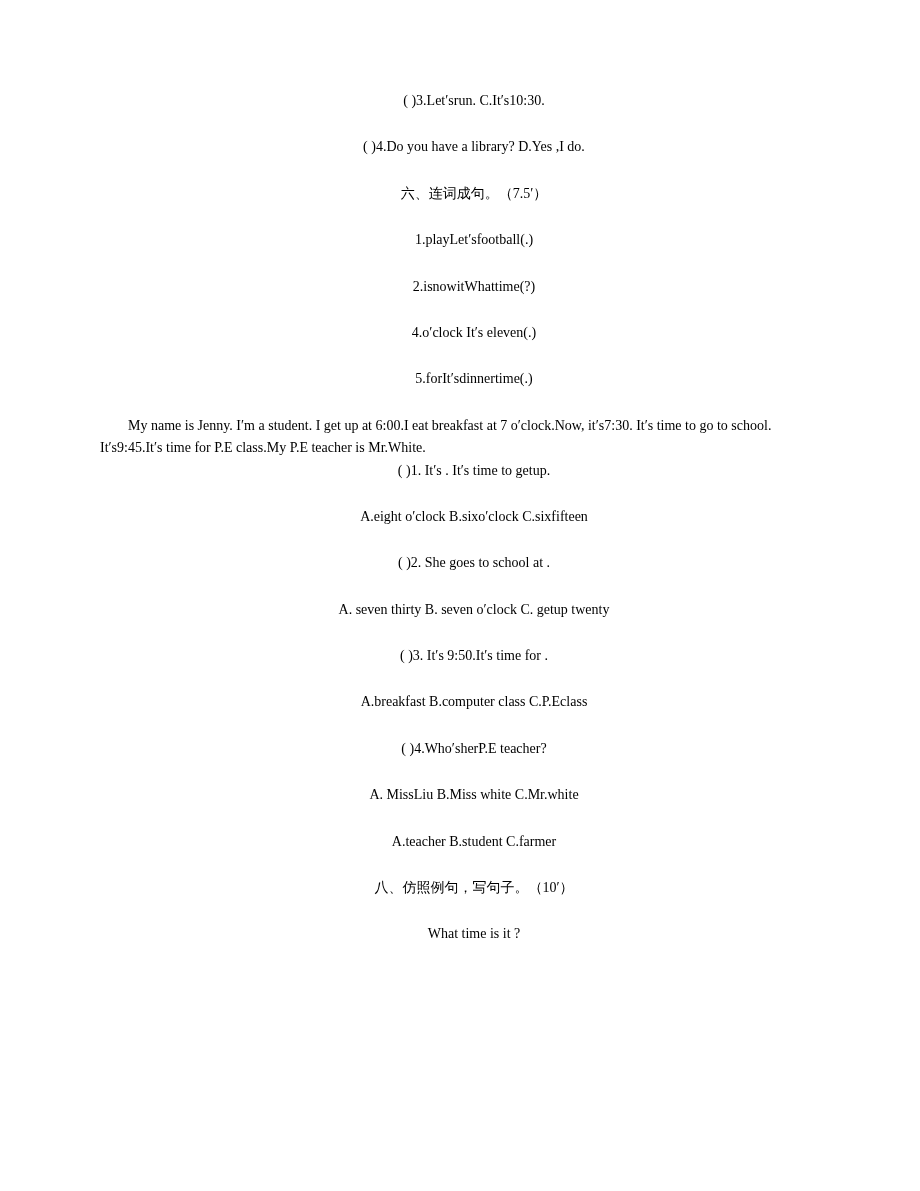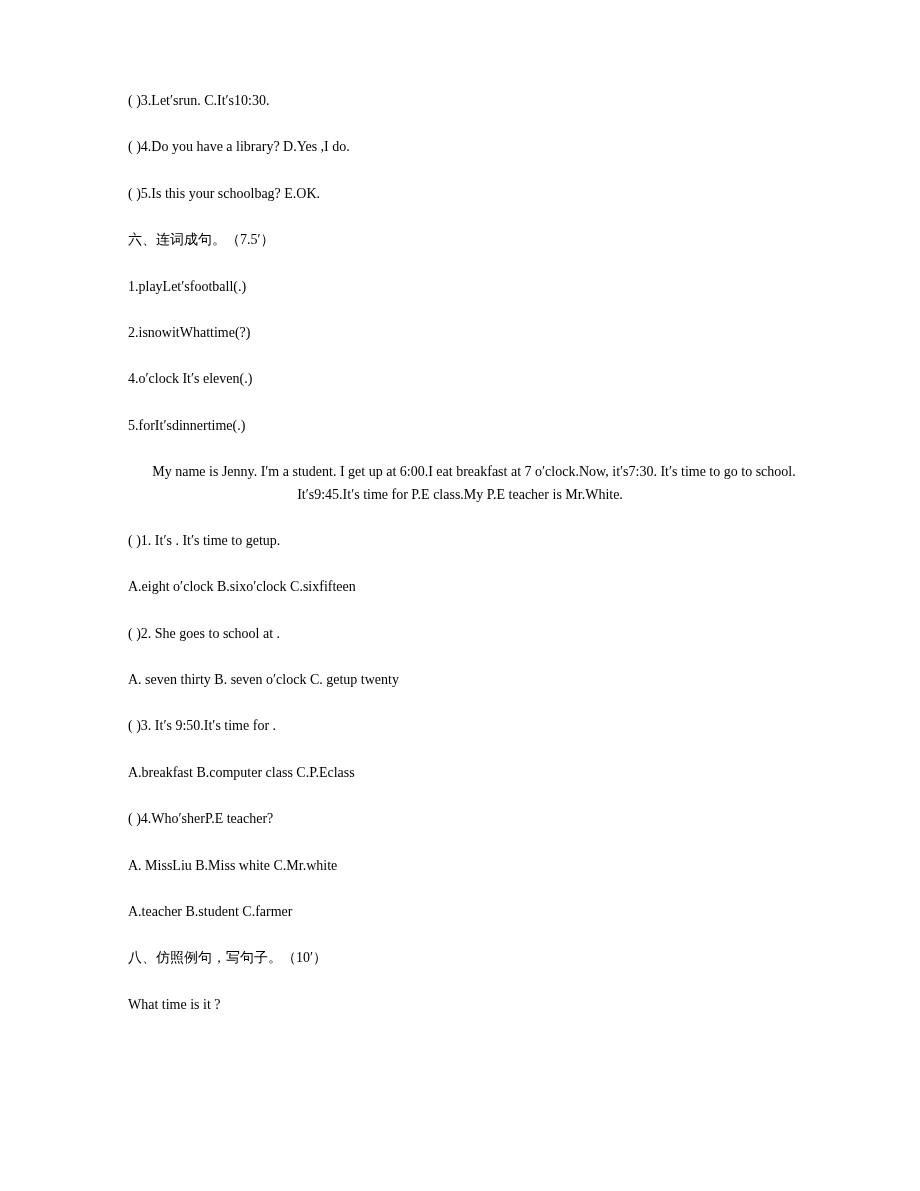--- a/index.html
+++ b/index.html
@@ -11,38 +11,36 @@
       color: #000;
       width: 920px;
       line-height: 1.6;
     }
     .page {
       padding: 90px 100px 60px 100px;
     }
     .line {
       margin-bottom: 24px;
       text-indent: 2em;
+      text-align: center;
     }
     .no-indent {
       text-indent: 0;
     }
     .passage {
       text-indent: 2em;
-      margin-bottom: 24px;
-      text-align: center;
     }
   </style>
 </head>
 <body>
 
 <div class="page">
 
   <div class="line">( )3.Let′srun. C.It′s10:30.</div>
   <div class="line">( )4.Do you have a library? D.Yes ,I do.</div>
-  <div class="line">( )5.Is this your schoolbag? E.OK.</div>
 
   <div class="line">六、连词成句。（7.5′）</div>
   <div class="line">1.playLet′sfootball(.)</div>
   <div class="line">2.isnowitWhattime(?)</div>
   <div class="line">4.o′clock It′s eleven(.)</div>
   <div class="line">5.forIt′sdinnertime(.)</div>
 
   <div class="passage no-indent" style="text-indent:2em;">My name is Jenny. I′m a student. I get up at 6:00.I eat breakfast at 7 o′clock.Now, it′s7:30. It′s time to go to school. It′s9:45.It′s time for P.E class.My P.E teacher is Mr.White.</div>
 
   <div class="line">( )1. It′s . It′s time to getup.</div>

